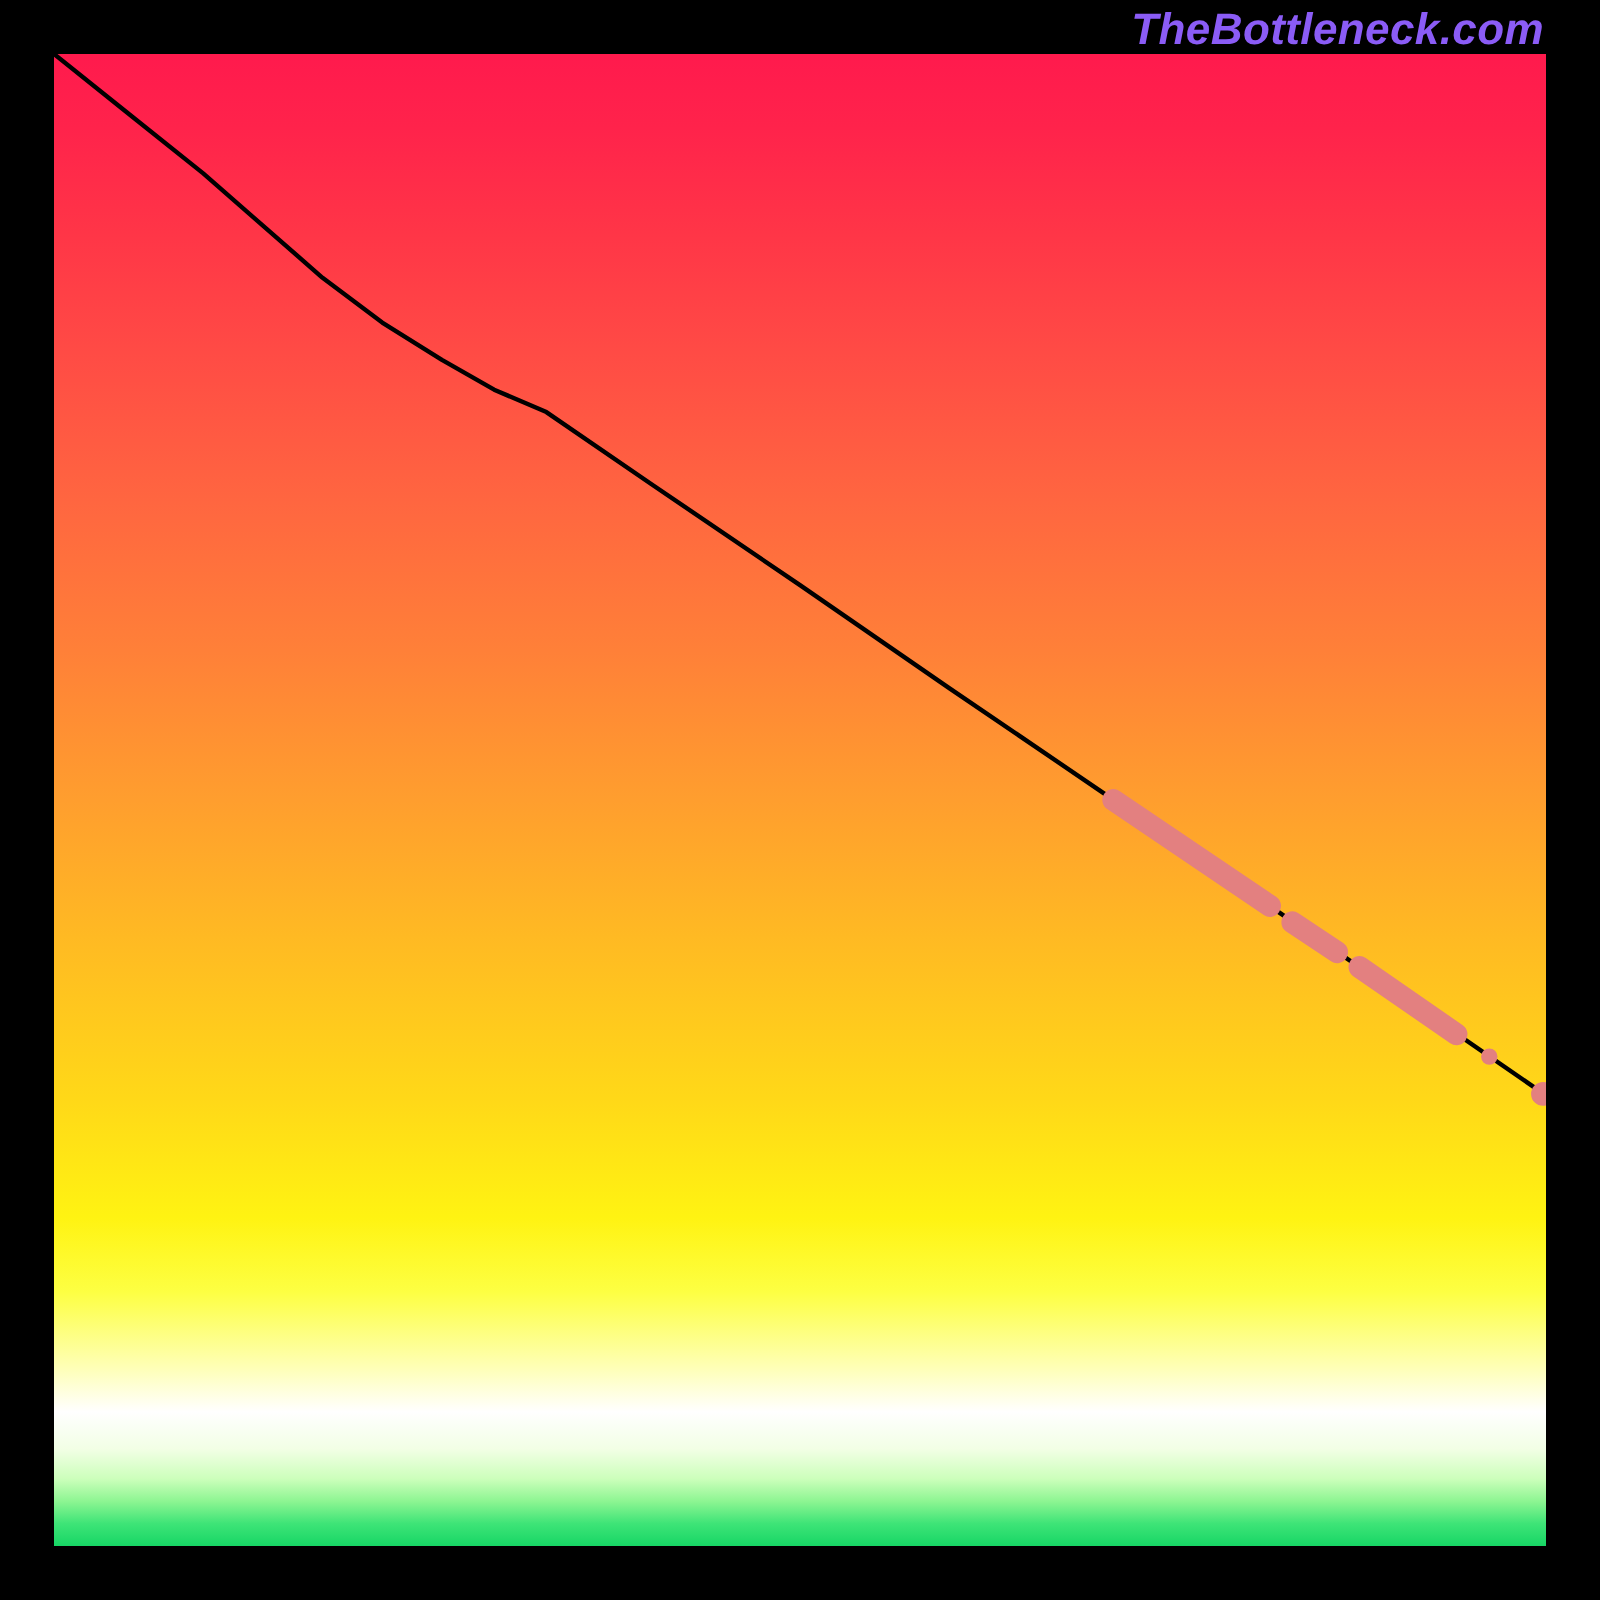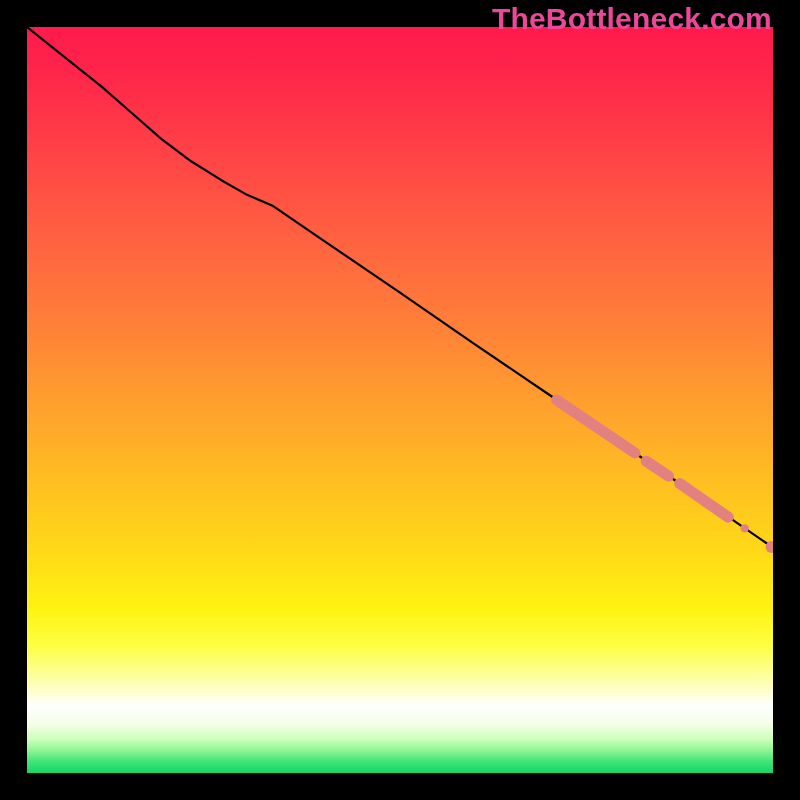--- a/index.html
+++ b/index.html
@@ -24,24 +24,25 @@
     top: 27px;
     width: 746px;
     height: 746px;
     overflow: hidden;
   }
   .attribution {
     position: absolute;
     top: 2px;
     right: 28px;
     font-family: Arial, Helvetica, sans-serif;
-    font-size: 30px;
+    font-size: 22px;
     font-weight: 600;
-    color: #ec4899;
+    color: #8b5cf6;
     letter-spacing: 0.2px;
+    font-style: italic;
   }
   svg {
     display: block;
   }
 </style>
 </head>
 <body>
 <div class="frame">
 
   <div class="plot-area">

